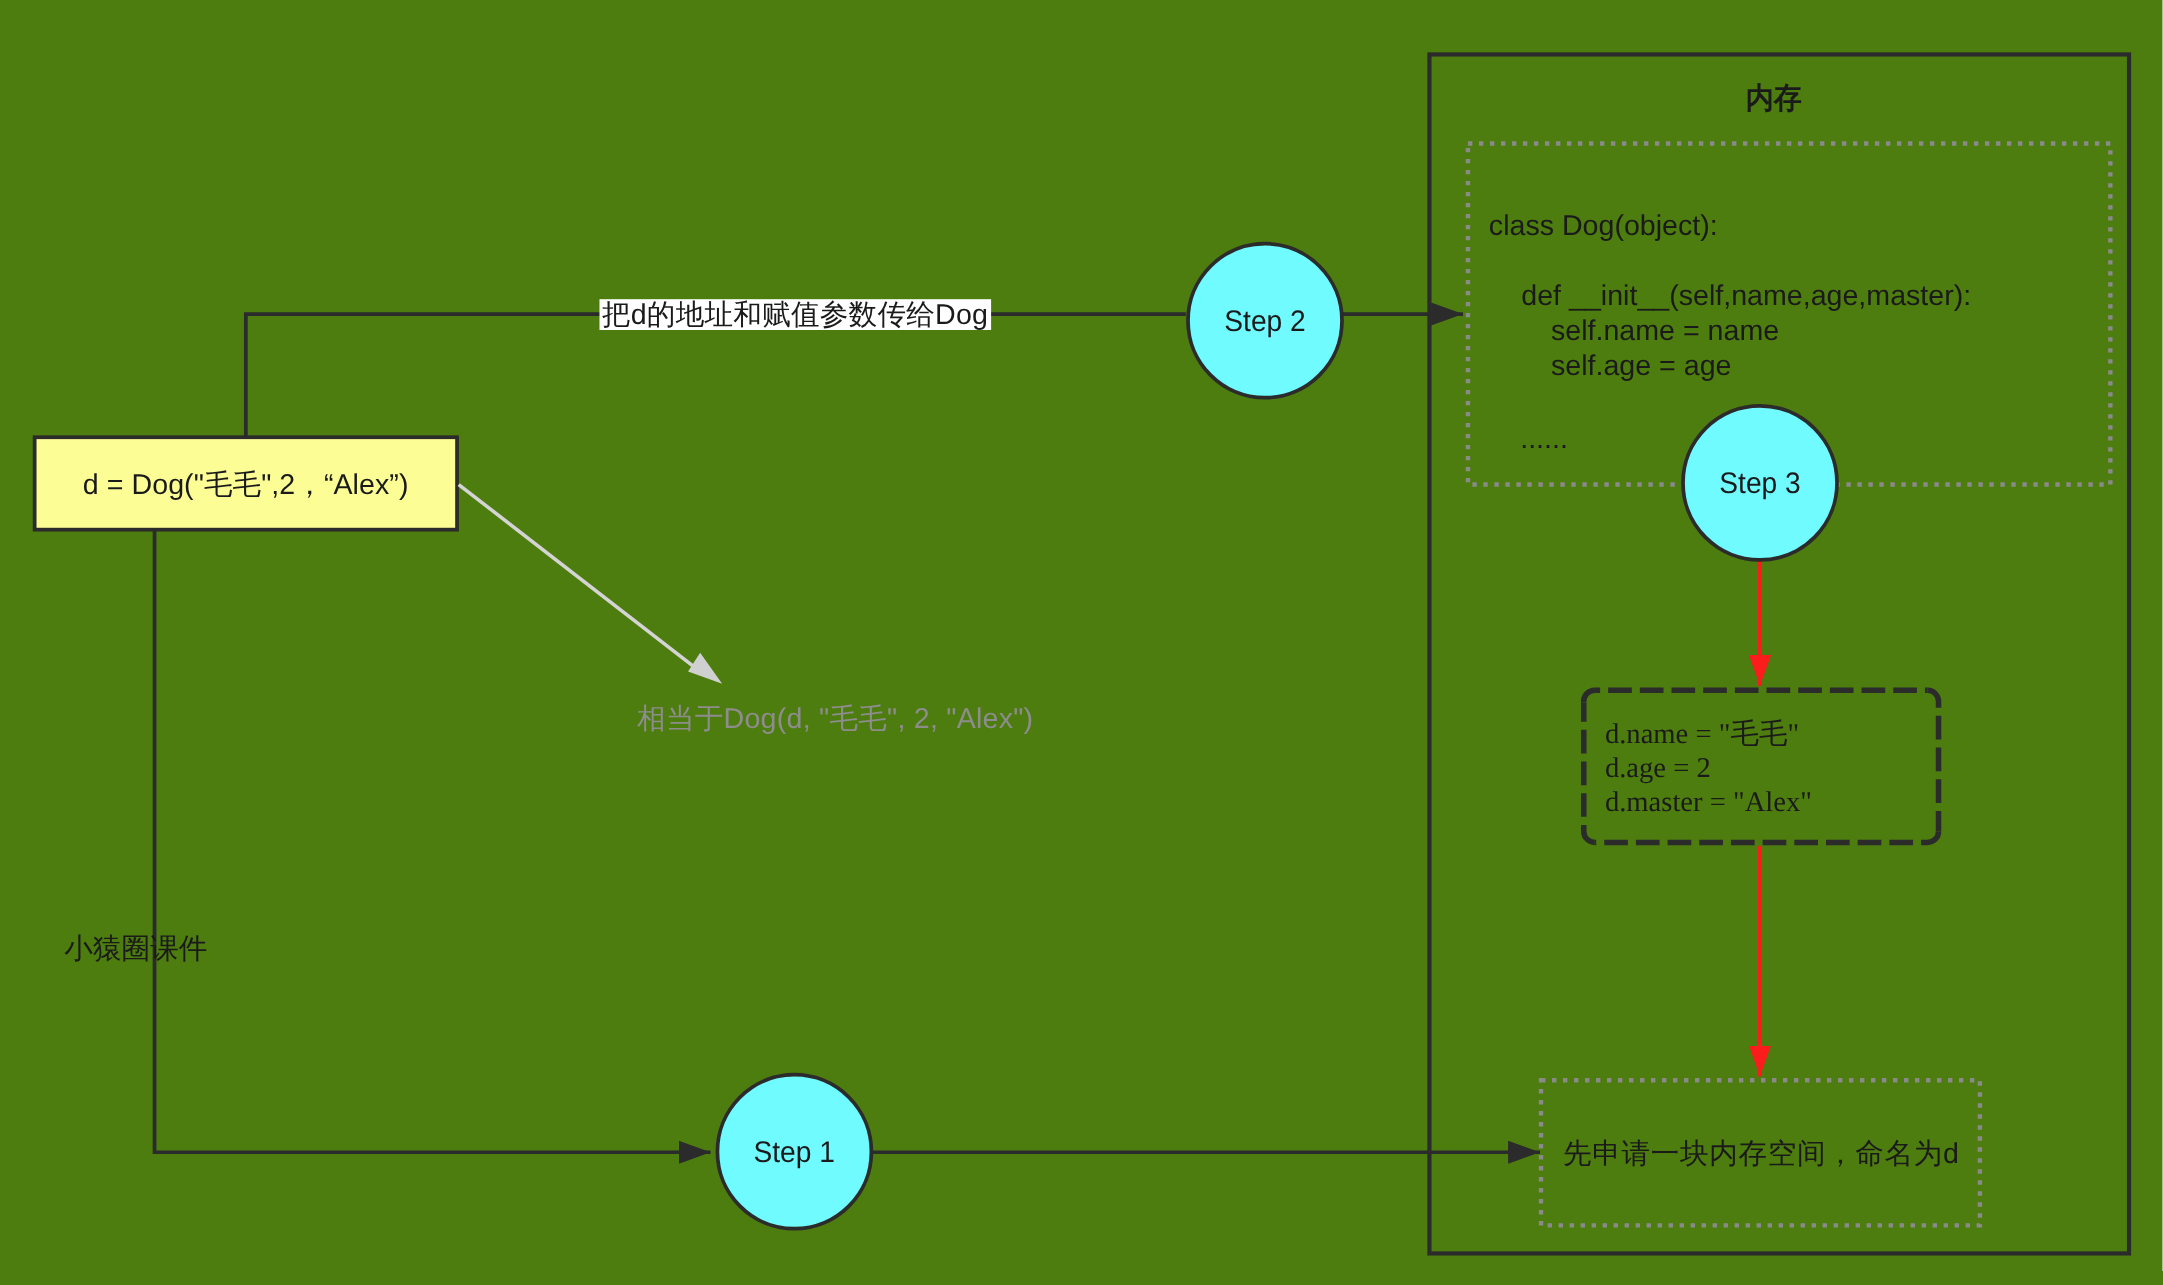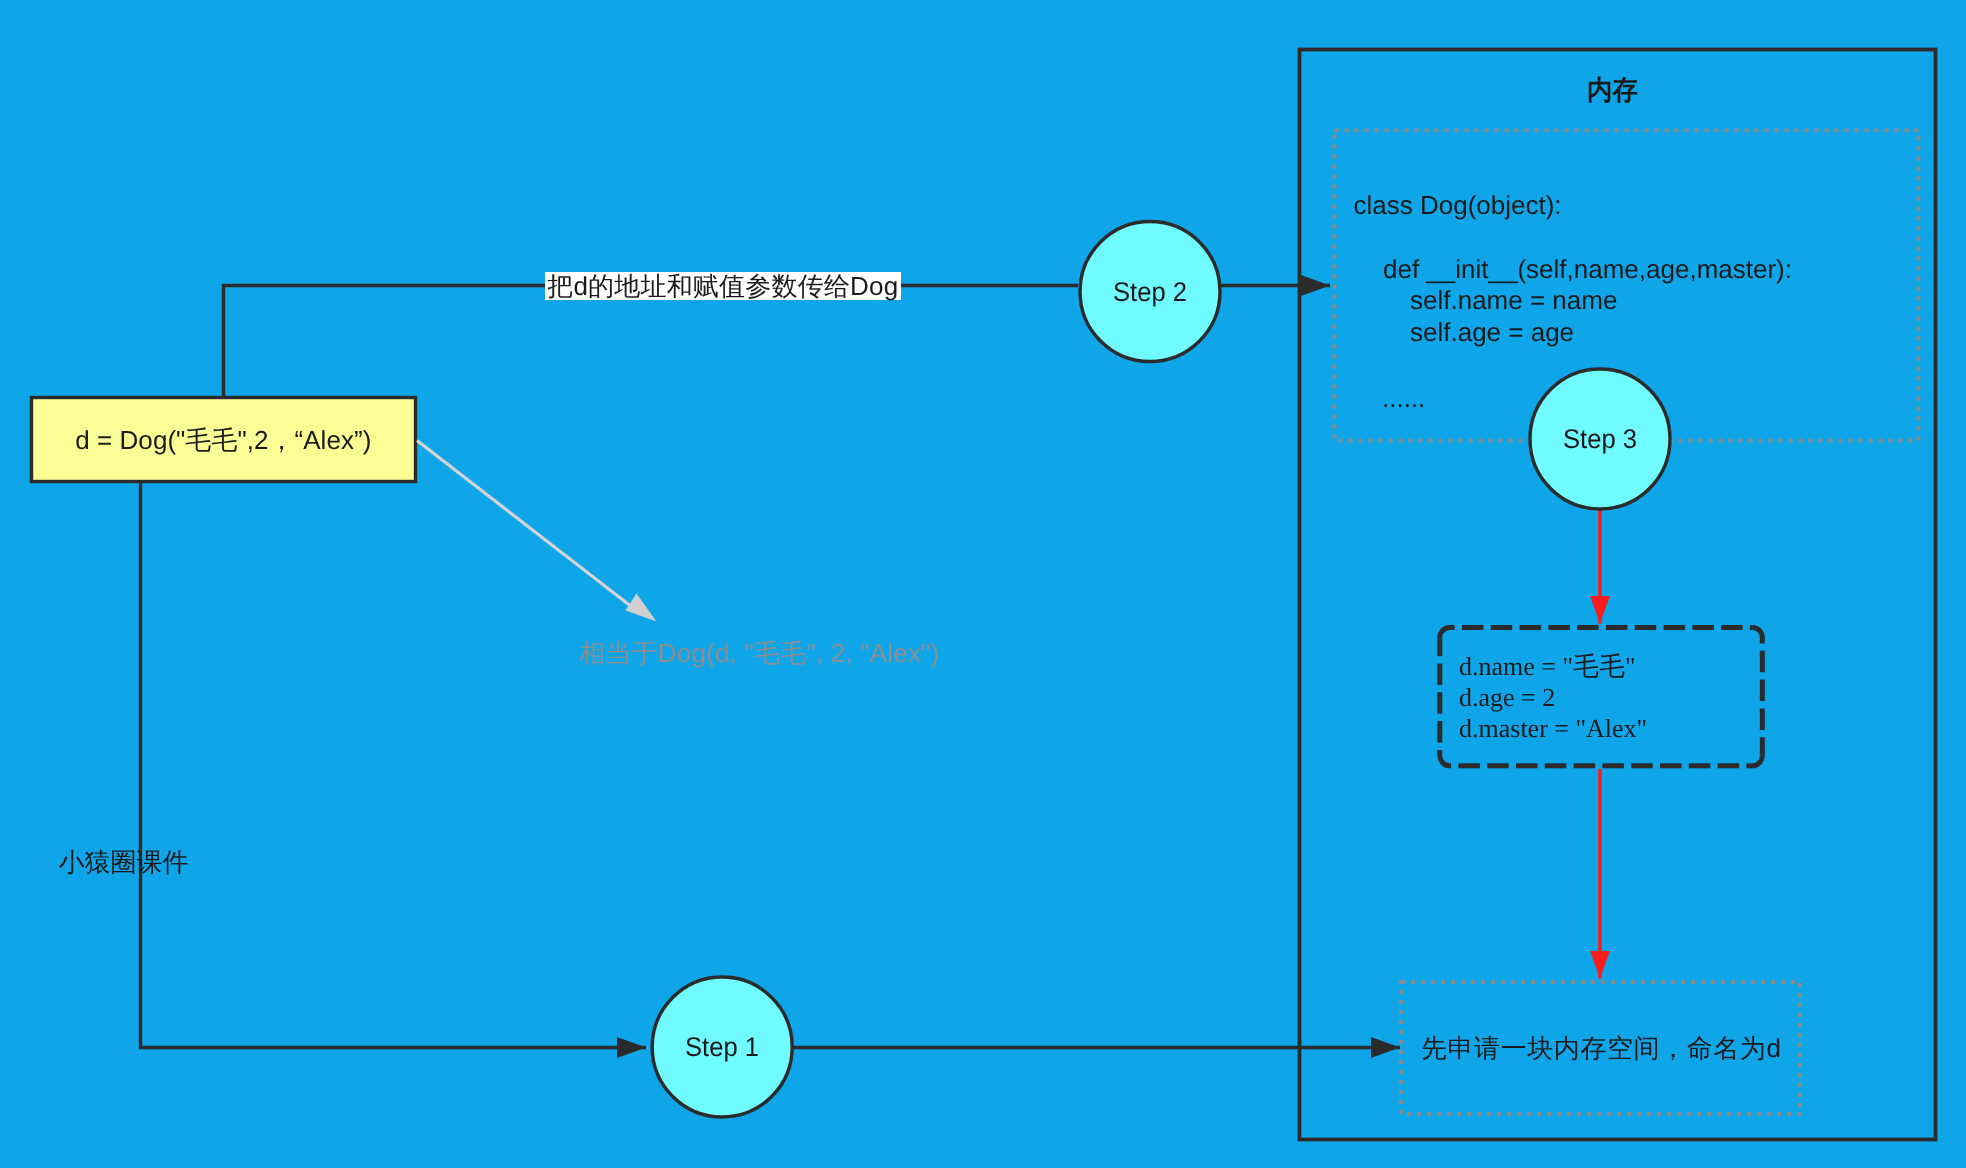--- a/index.html
+++ b/index.html
@@ -1,20 +1,20 @@
 <!DOCTYPE html>
 <html><head>
 <meta charset="utf-8">
 <title>Diagram</title>
 <style>
   html,body{margin:0;padding:0;background:#ffffff;}
   body{width:1966px;height:1168px;overflow:hidden;
        font-family:"Liberation Sans",sans-serif;
        -webkit-font-smoothing:antialiased;text-rendering:geometricPrecision;}
-  #stage{position:relative;width:1966px;height:1168px;background:#0ea5e9;}
+  #stage{position:relative;width:1966px;height:1168px;background:#4d7c0f;}
   #canvas{position:absolute;left:0;top:0;}
   text{dominant-baseline:auto;text-rendering:geometricPrecision;
         -webkit-font-smoothing:antialiased;}
   .sans{font-family:"Liberation Sans",sans-serif;}
   .serif{font-family:"Liberation Serif",serif;}
 </style>
 </head>
 <body>
 
 <div id="stage">

